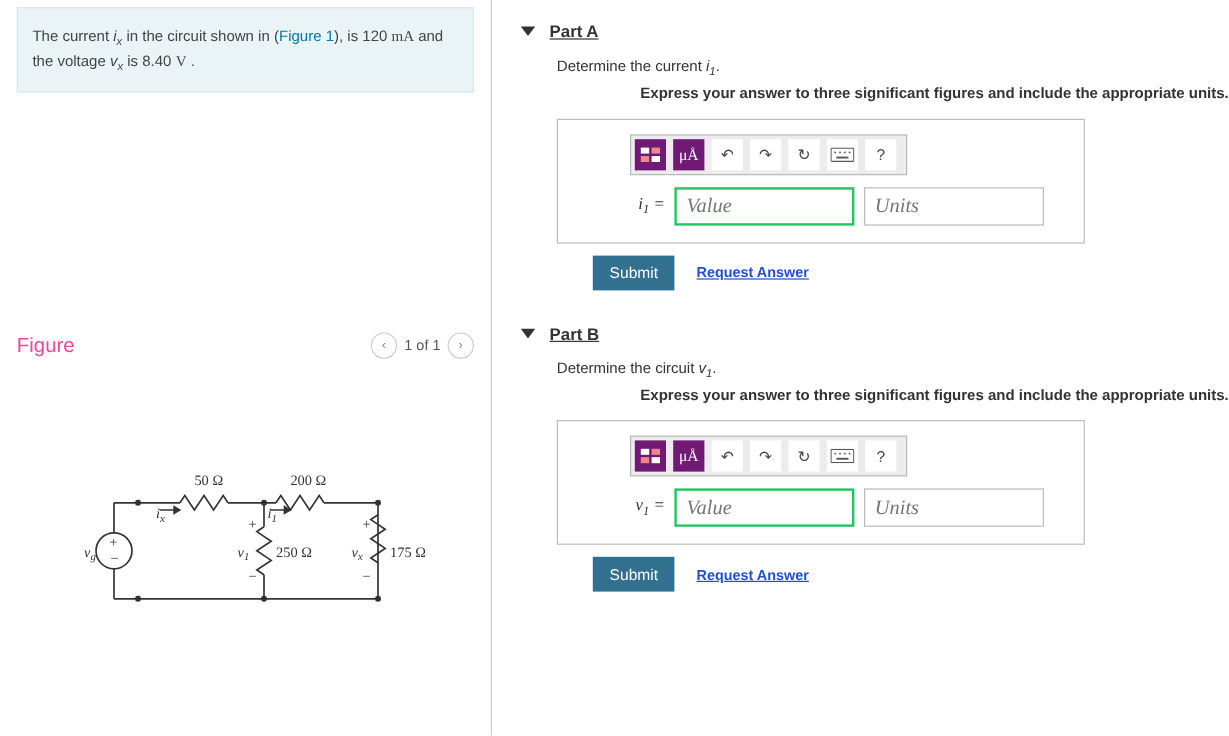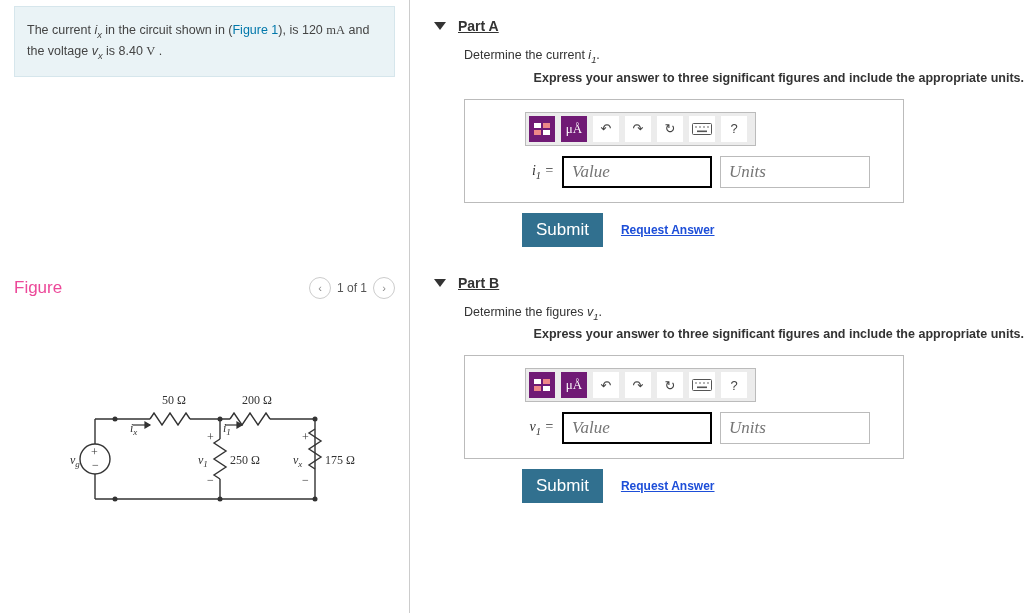--- a/index.html
+++ b/index.html
@@ -21,24 +21,24 @@
   .part-body { padding-left:30px; }
   .part-body p { margin:6px 0; font-size:12.5px; }
   .bold { font-weight:bold;text-align:right; }
   .answer-box { border:1px solid #bbb; background:#fff; margin-top:14px; width:440px; padding:12px 20px 14px 20px; }
   .toolbar { background:#ececec; border:1px solid #bbb; display:inline-flex; align-items:center; gap:6px; padding:3px 8px 3px 3px; margin-left:40px; }
   .tbbtn { min-width:26px; height:26px; background:#fff; display:flex; align-items:center; justify-content:center; font-size:13px; color:#444; cursor:pointer; }
   .tbbtn.dark { background:#701a75; color:#fff; }
   .tb-icon { font-family: 'Times New Roman', serif; font-size:13px; }
   .input-row { display:flex; align-items:center; gap:8px; margin-top:10px;margin-left:37px; }
   .eq-label { font-style:italic; font-family:'Times New Roman', serif; font-size:14px; min-width:32px; text-align:right; }
-  .val-input { width:150px; height:32px; border:2px solid #000000; padding:0 8px; font-style:italic; font-family:'Times New Roman', serif; font-size:17px; color:#9aa; }
+  .val-input { width:150px; height:32px; border:2px solid #22c55e; padding:0 8px; font-style:italic; font-family:'Times New Roman', serif; font-size:17px; color:#9aa; }
   .unit-input { width:150px; height:32px; border:1px solid #bbb; padding:15px 8px; font-style:italic; font-family:'Times New Roman', serif; font-size:17px; color:#9aa; }
   .submit-row { margin-top:10px; display:flex; align-items:center; gap:18px; padding-left:30px; }
-  .submit-btn { background:#31708f; color:#fff; border:none; padding:7px 14px; font-size:17px; cursor:pointer;margin-left:28px; }
+  .submit-btn { background:#31708f; color:#fff; border:none; padding:7px 14px; font-size:13px; cursor:pointer; }
   .req-link { color:#1d4ed8; font-weight:bold; text-decoration:underline; font-size:12px; cursor:pointer; }
   sub { font-size:0.75em; }
   .kbd-icon svg { display:block; }
 </style>
 </head>
 <body>
 
 <div class="page">
   <div class="left">
     <div class="prompt-box">
@@ -160,21 +160,21 @@
         </div>
       </div>
     </div>
 
     <div class="part">
       <div class="part-head">
         <div class="caret"></div>
         <div class="part-title">Part B</div>
       </div>
       <div class="part-body">
-        <p><span>Determine the figures </span><i><span>v</span><sub>1</sub></i><span>.</span></p>
+        <p><span>Determine the circuit </span><i><span>v</span><sub>1</sub></i><span>.</span></p>
         <p class="bold">Express your answer to three significant figures and include the appropriate units.</p>
         <div class="answer-box">
           <div class="toolbar">
             <div class="tbbtn dark">
                 <svg width="18" height="14">
                   <rect x="1" y="1" width="7" height="5" fill="#fff"></rect>
                   <rect x="10" y="1" width="7" height="5" fill="#e88"></rect>
                   <rect x="1" y="8" width="7" height="5" fill="#e88"></rect>
                   <rect x="10" y="8" width="7" height="5" fill="#fff"></rect>
                 </svg>

